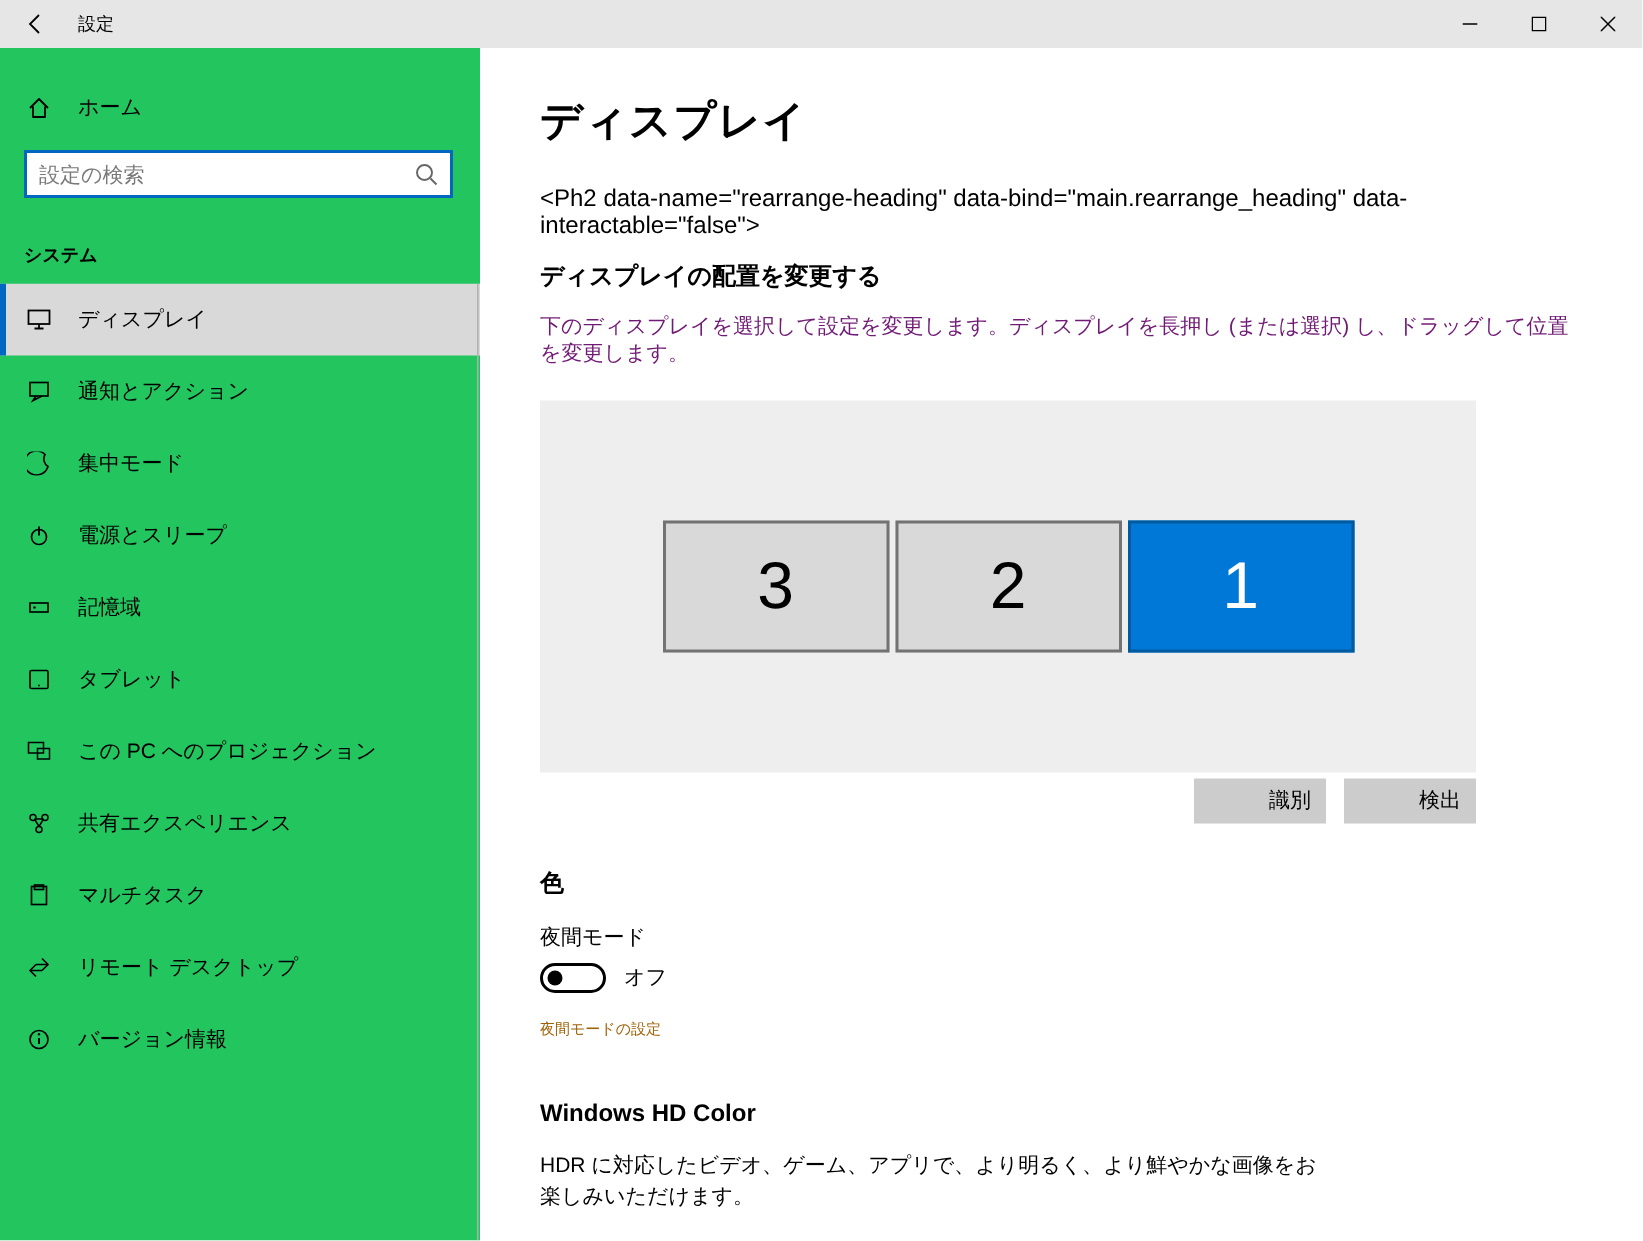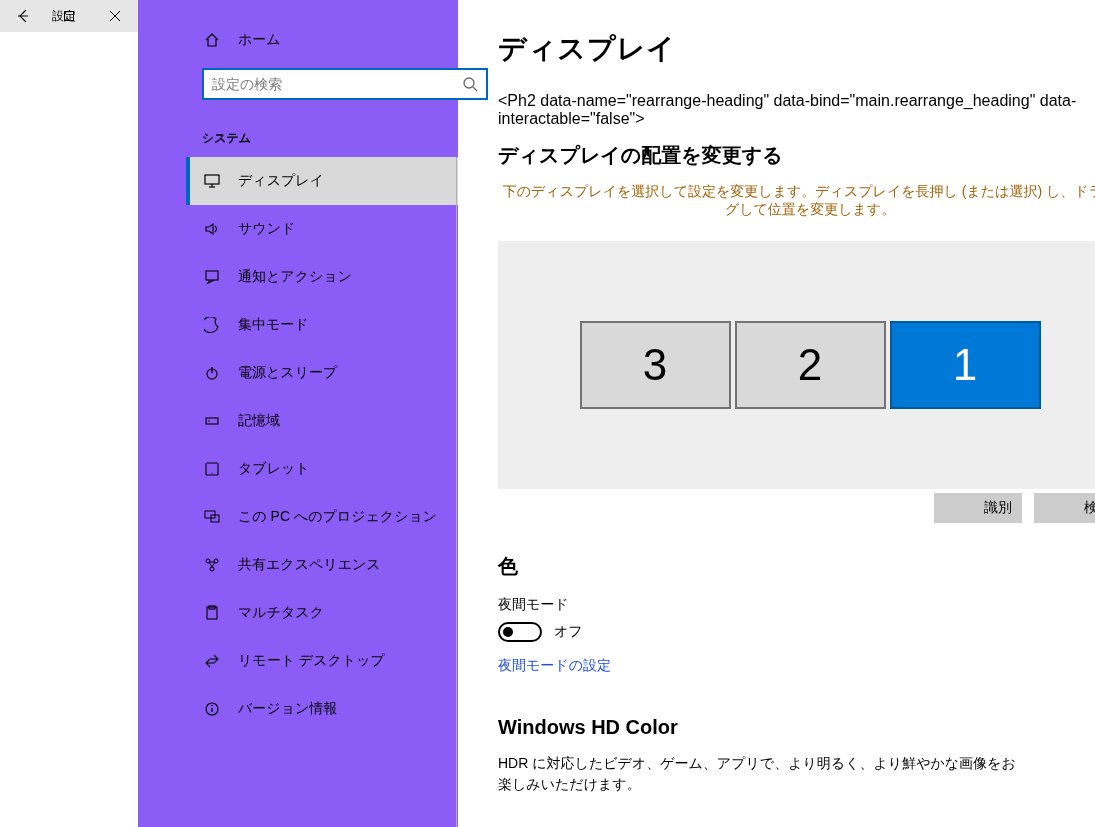--- a/index.html
+++ b/index.html
@@ -2,42 +2,41 @@
 <html><head>
 <meta charset="utf-8">
 <style>
   * { box-sizing: border-box; margin: 0; padding: 0; }
   html, body {
     width: 1095px; height: 827px;
     font-family: "Yu Gothic UI", "Segoe UI", Meiryo, sans-serif;
     background: #ffffff; color: #000;
     overflow: hidden;
   }
-  .window { width: 1095px; height: 827px; position: relative; display: flex; flex-direction: row; }
+  .window { width: 1095px; height: 827px; position: relative; display: flex; flex-direction: column; }
   .titlebar {
     height: 32px; display: flex; align-items: center; justify-content: flex-end;
     background: #e6e6e6;
   }
   .titlebar-left { position: absolute; left: 0; top: 0; height: 32px; display: flex; align-items: center; }
   .back-btn {
     width: 48px; height: 32px; display: flex; align-items: center; justify-content: center;
   }
   .back-btn svg { width: 16px; height: 16px; }
   .title-text { font-size: 12px; margin-left: 4px; }
   .win-ctrl { width: 46px; height: 32px; display:flex; align-items:center; justify-content:center; }
   .win-ctrl svg { width: 10px; height: 10px; }
 
   .body-area { flex: 1; display: flex; min-height: 0; }
 
   .sidebar {
-    width: 320px; background: #8b5cf6;
+    width: 320px; background: #22c55e;
     display: flex; flex-direction: column;
     padding-top: 20px;
     position: relative;
-    padding-left: 48px;
   }
   .home-row {
     display: flex; align-items: center; height: 40px;
     padding-left: 16px; font-size: 14px;
   }
   .home-row .ico { width: 20px; display:flex; justify-content:center; margin-right: 16px; }
   .search-wrap { padding: 8px 16px 8px 16px; }
   .search-box {
     width: 286px; height: 32px;
     border: 2px solid #0067c0;
@@ -72,23 +71,23 @@
 
   .content {
     flex: 1; padding: 30px 40px 0 40px; overflow-y: auto;
     background: #ffffff;
   }
   .content h1 {
     font-size: 28px; font-weight: 600; letter-spacing: 1px;
     margin-bottom: 24px;
   }
   .content h2 {
-    font-size: 20px; font-weight: 600; margin-top: 14px; margin-bottom: 14px;
-  }
-  .desc { font-size: 14px; color: #a16207; margin-bottom: 22px; text-align: center; }
+    font-size: 16px; font-weight: 600; margin-top: 14px; margin-bottom: 14px;
+  }
+  .desc { font-size: 14px; color: #701a75; margin-bottom: 22px; }
 
   .arrange-area {
     width: 624px; height: 248px; background: #eeeeee;
     display:flex; align-items:center; justify-content:center;
     margin-bottom: 4px;
   }
   .monitors { display:flex; gap:4px; }
   .monitor {
     width: 151px; height: 88px; background:#d9d9d9;
     border: 2px solid #737373;
@@ -112,21 +111,21 @@
   .toggle {
     width: 44px; height: 20px; border: 2px solid #000; border-radius: 10px;
     position: relative; background:#fff;
   }
   .toggle .knob {
     width: 10px; height: 10px; border-radius: 50%; background:#000;
     position:absolute; left:3px; top:3px;
   }
   .toggle-state { font-size:14px;text-align:right; }
 
-  .link { color:#1d4ed8; font-size:14px; display:inline-block; margin-bottom: 20px; text-align: center; }
+  .link { color:#a16207; font-size:10px; display:inline-block; margin-bottom: 20px; text-align: center; }
 
   .hdc-desc { font-size:14px; line-height:1.5; margin-bottom:10px; max-width: 520px; }
 
   svg { display:block; }
 </style>
 </head>
 <body>
 
 <div class="window">
 
@@ -190,29 +189,20 @@
           <span class="ico">
               <svg width="16" height="16" viewBox="0 0 16 16">
                 <rect x="1" y="2" width="14" height="9" stroke="#000" stroke-width="1.2" fill="none"></rect>
                 <line x1="5" y1="14" x2="11" y2="14" stroke="#000" stroke-width="1.2"></line>
                 <line x1="8" y1="11" x2="8" y2="14" stroke="#000" stroke-width="1.2"></line>
               </svg>
             </span>
           <span>ディスプレイ</span>
         </div>
 
-        <div class="nav-item">
-          <span class="ico">
-              <svg width="16" height="16" viewBox="0 0 16 16">
-                <path d="M2 6 H5 L9 3 V13 L5 10 H2 Z" stroke="#000" stroke-width="1.1" fill="none"></path>
-                <path d="M11 5 Q14 8 11 11" stroke="#000" stroke-width="1.1" fill="none"></path>
-              </svg>
-            </span>
-          <span>サウンド</span>
-        </div>
 
         <div class="nav-item">
           <span class="ico">
               <svg width="16" height="16" viewBox="0 0 16 16">
                 <rect x="2" y="2" width="12" height="9" stroke="#000" stroke-width="1.1" fill="none"></rect>
                 <path d="M6 11 L4 14 L10 11" stroke="#000" stroke-width="1.1" fill="none"></path>
               </svg>
             </span>
           <span>通知とアクション</span>
         </div>

